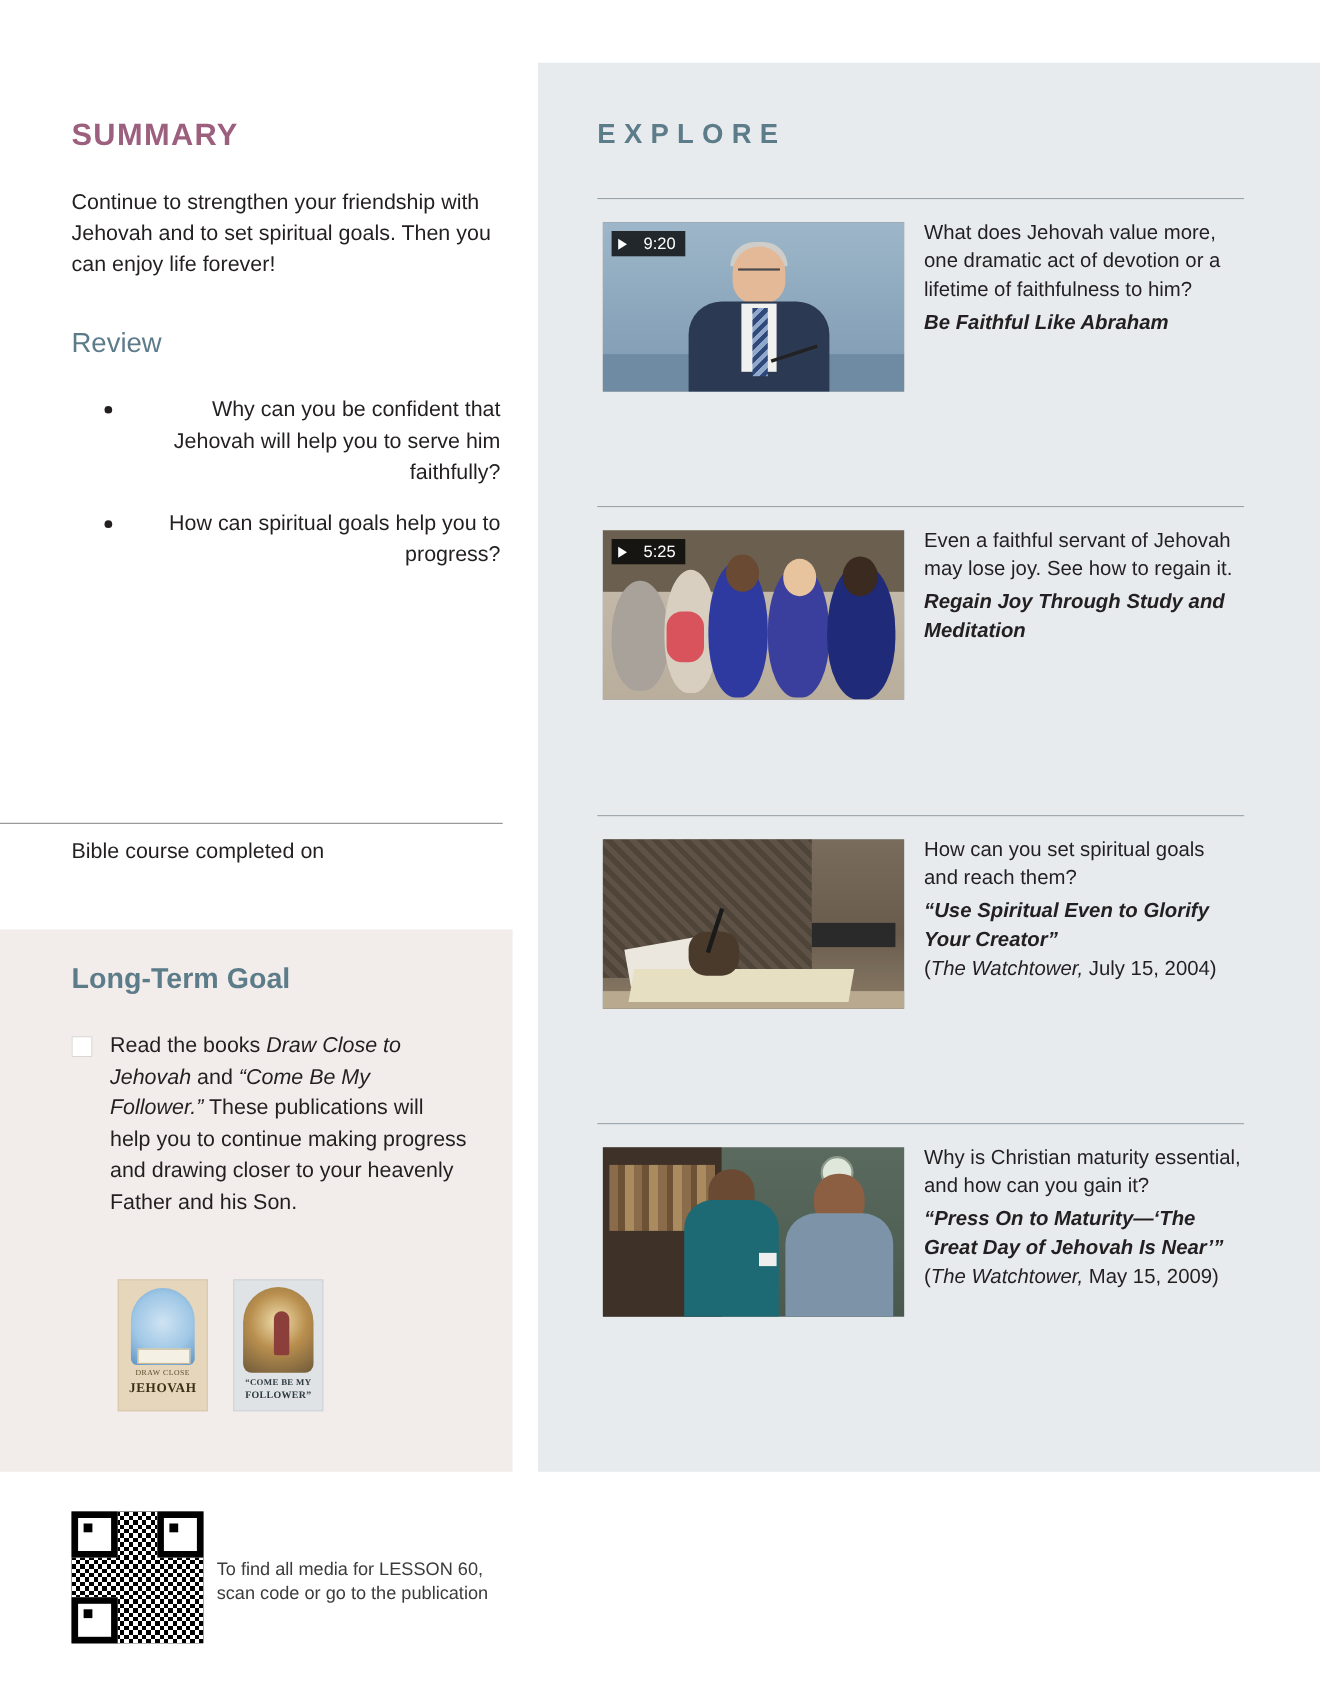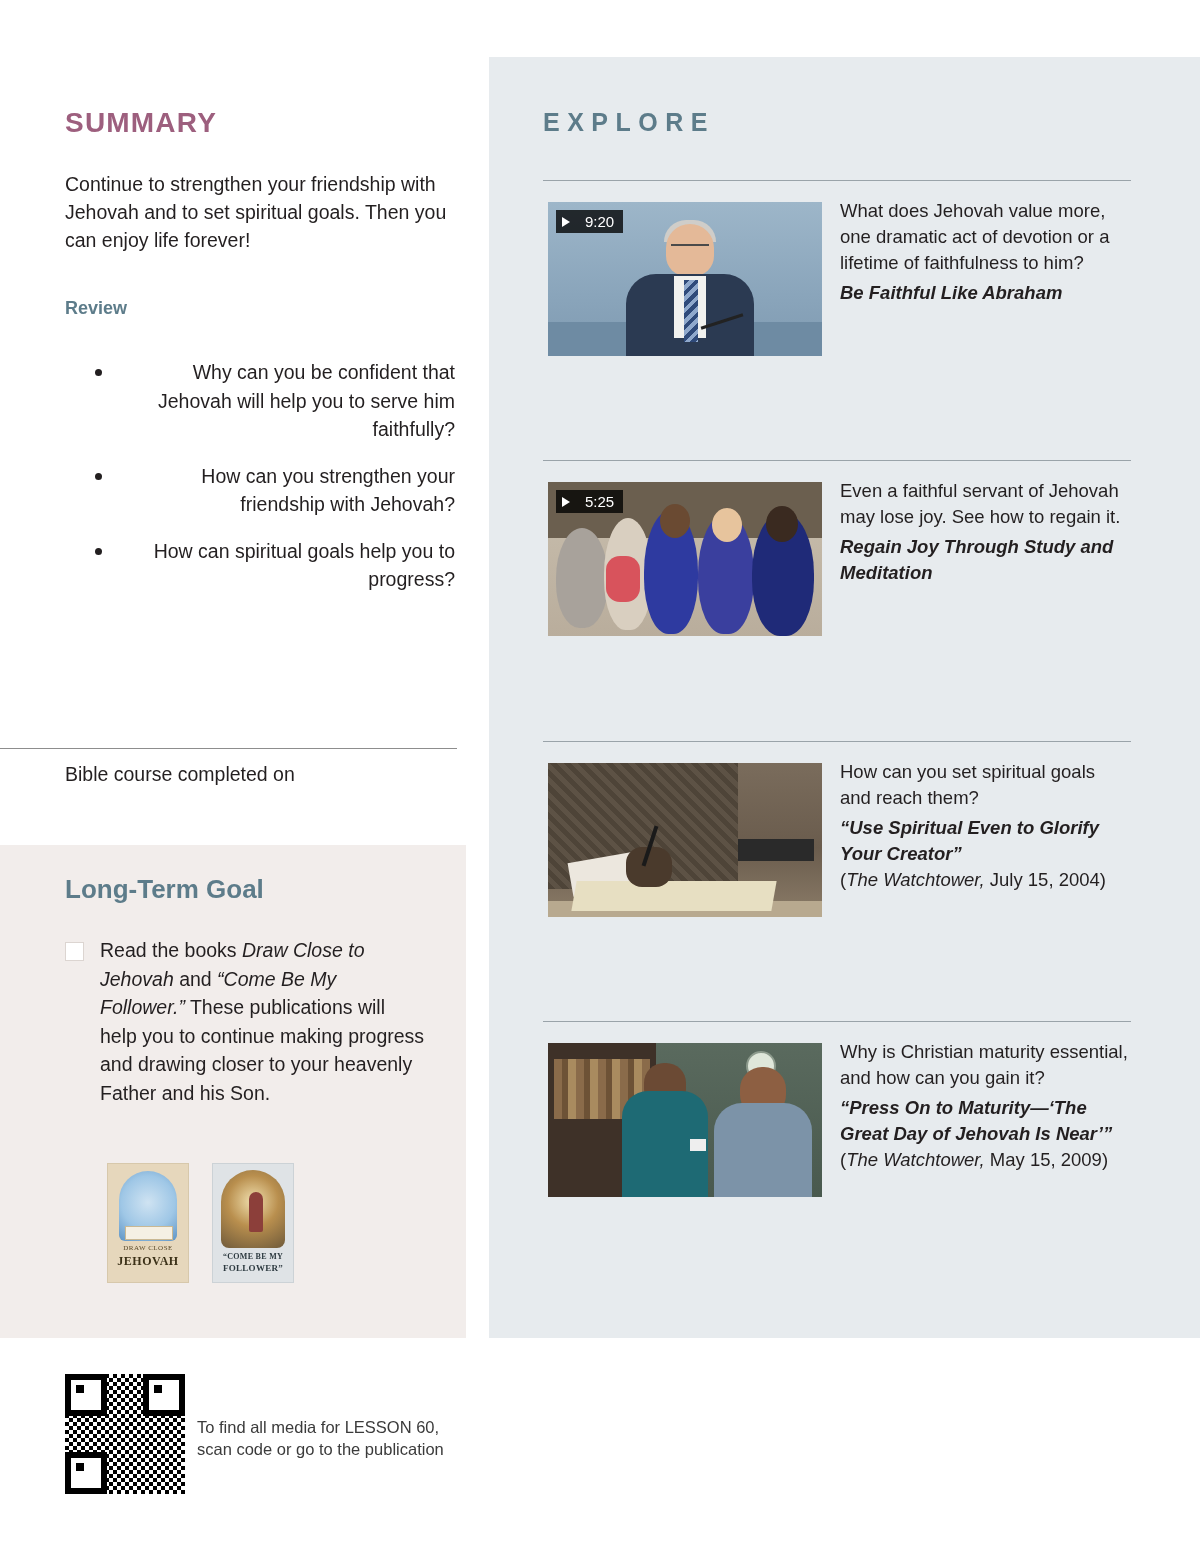--- a/index.html
+++ b/index.html
@@ -52,22 +52,22 @@
     width: 392px;
     font-size: 19.5px;
     line-height: 28px;
     color: #231f20;
   }
 
   .review-title {
     position: absolute;
     left: 65px;
     top: 298px;
-    font-size: 18px;
-    font-weight: bold;
+    font-size: 25px;
+    font-weight: normal;
     color: #5d7c8a;
   }
 
   .review-list {
     position: absolute;
     left: 65px;
     top: 358px;
     width: 390px;
     margin: 0;
     padding: 0;
@@ -412,21 +412,20 @@
 <div class="left-col">
 
   <div class="summary-title">SUMMARY</div>
 
   <div class="summary-text">Continue to strengthen your friendship with Jehovah and to set spiritual goals. Then you can enjoy life forever!</div>
 
   <div class="review-title">Review</div>
 
   <ul class="review-list">
     <li>Why can you be confident that Jehovah will help you to serve him faithfully?</li>
-    <li>How can you strengthen your friendship with Jehovah?</li>
     <li>How can spiritual goals help you to progress?</li>
   </ul>
 
   <div class="rule-left"></div>
 
   <div class="bible-course">Bible course completed on</div>
 
   <div class="goal-panel"></div>
 
   <div class="goal-title">Long-Term Goal</div>

